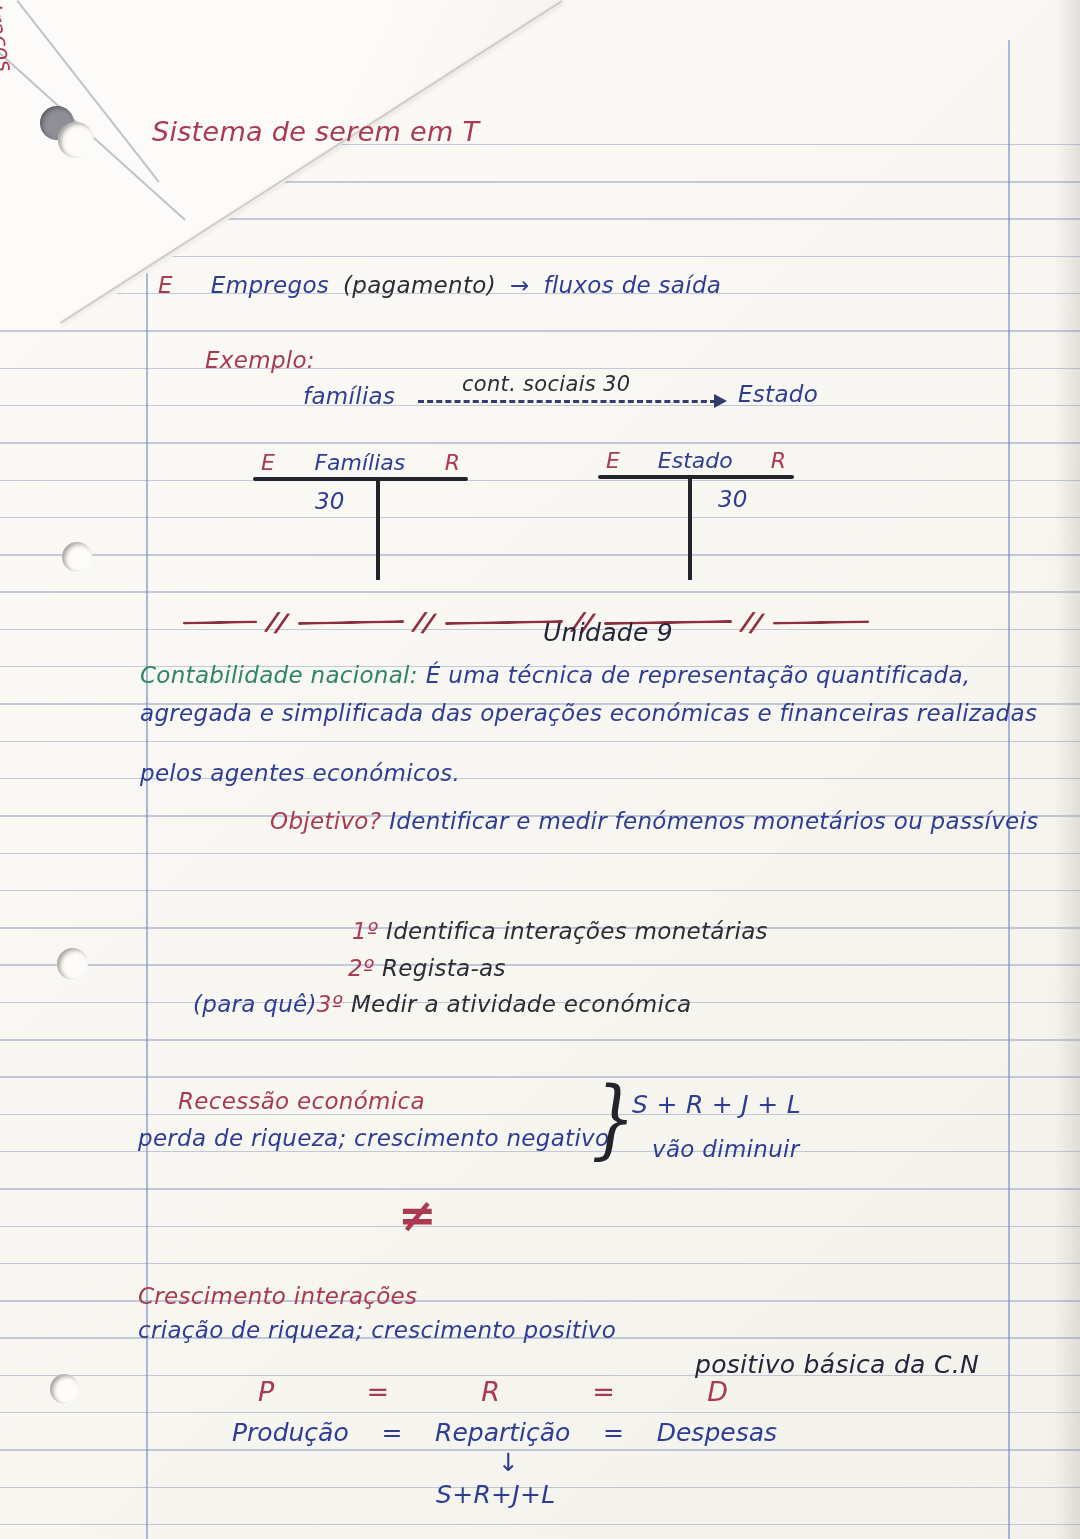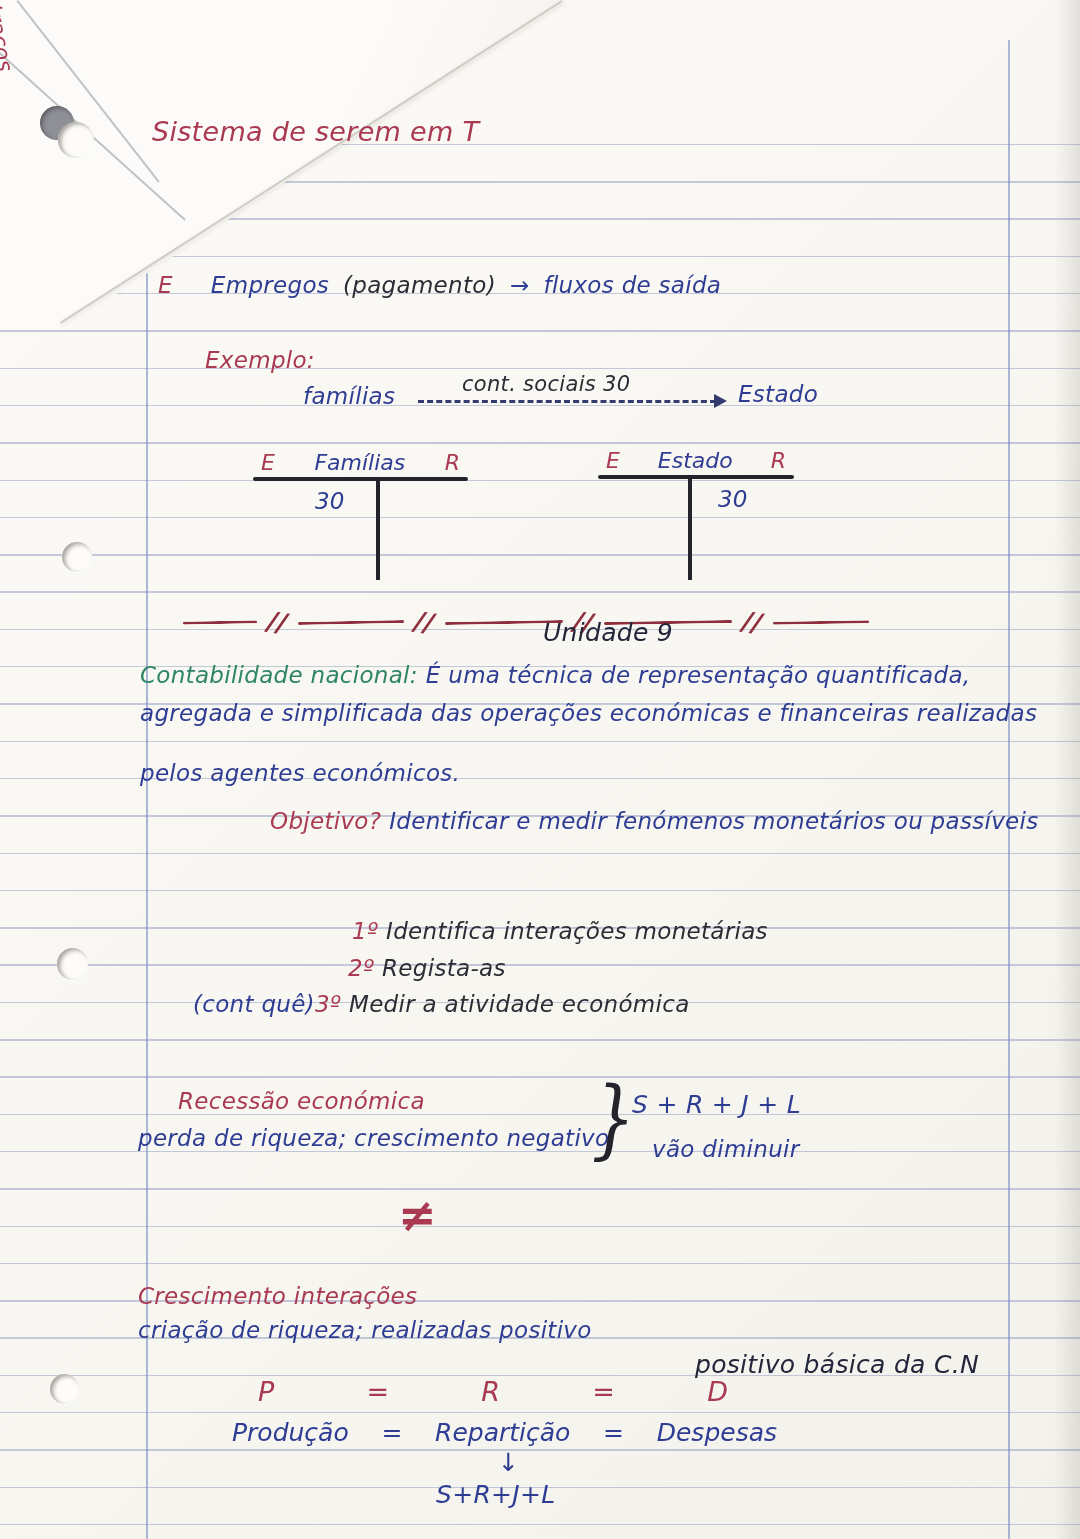--- a/index.html
+++ b/index.html
@@ -134,33 +134,33 @@
     <span class="red">Objetivo?</span><span class="gap" style="width:8px;"></span><span class="blue">Identificar e medir fenómenos monetários ou passíveis</span>
   </div>
 
   <div class="txt sz23" style="left:352px;top:918px;">
     <span class="red">1º</span><span class="gap" style="width:8px;"></span><span class="blk">Identifica interações monetárias</span>
   </div>
   <div class="txt sz23" style="left:348px;top:955px;">
     <span class="red">2º</span><span class="gap" style="width:8px;"></span><span class="blk">Regista-as</span>
   </div>
   <div class="txt sz23" style="left:193px;top:991px;">
-    <span class="blue">(cont quê)</span><span class="red">3º</span><span class="gap" style="width:8px;"></span><span class="blk">Medir a atividade económica</span>
+    <span class="blue">(para quê)</span><span class="red">3º</span><span class="gap" style="width:8px;"></span><span class="blk">Medir a atividade económica</span>
   </div>
 
   <div class="txt red sz23" style="left:138px;top:1088px;margin-left:40px;">Recessão económica</div>
   <div class="txt blue sz23" style="left:138px;top:1125px;">perda de riqueza; crescimento negativo</div>
   <div class="brace">}</div>
   <div class="txt blue sz25" style="left:632px;top:1090px;">S + R + J + L</div>
   <div class="txt blue sz23" style="left:652px;top:1136px;">vão diminuir</div>
 
   <div class="neq">≠</div>
 
   <div class="txt red sz23" style="left:138px;top:1283px;">Crescimento interações</div>
-  <div class="txt blue sz23" style="left:138px;top:1317px;">criação de riqueza; realizadas positivo</div>
+  <div class="txt blue sz23" style="left:138px;top:1317px;">criação de riqueza; crescimento positivo</div>
 
   <div class="txt sz22" style="left:695px;top:1350px;color:#23263a;">positivo básica da C.N</div>
   <div class="eqrow red sz27" style="left:258px;top:1376px;width:470px;">
     <span>P</span>
     <span>=</span>
     <span>R</span>
     <span>=</span>
     <span>D</span>
   </div>
   <div class="eqrow blue sz25" style="left:232px;top:1418px;width:545px;">

